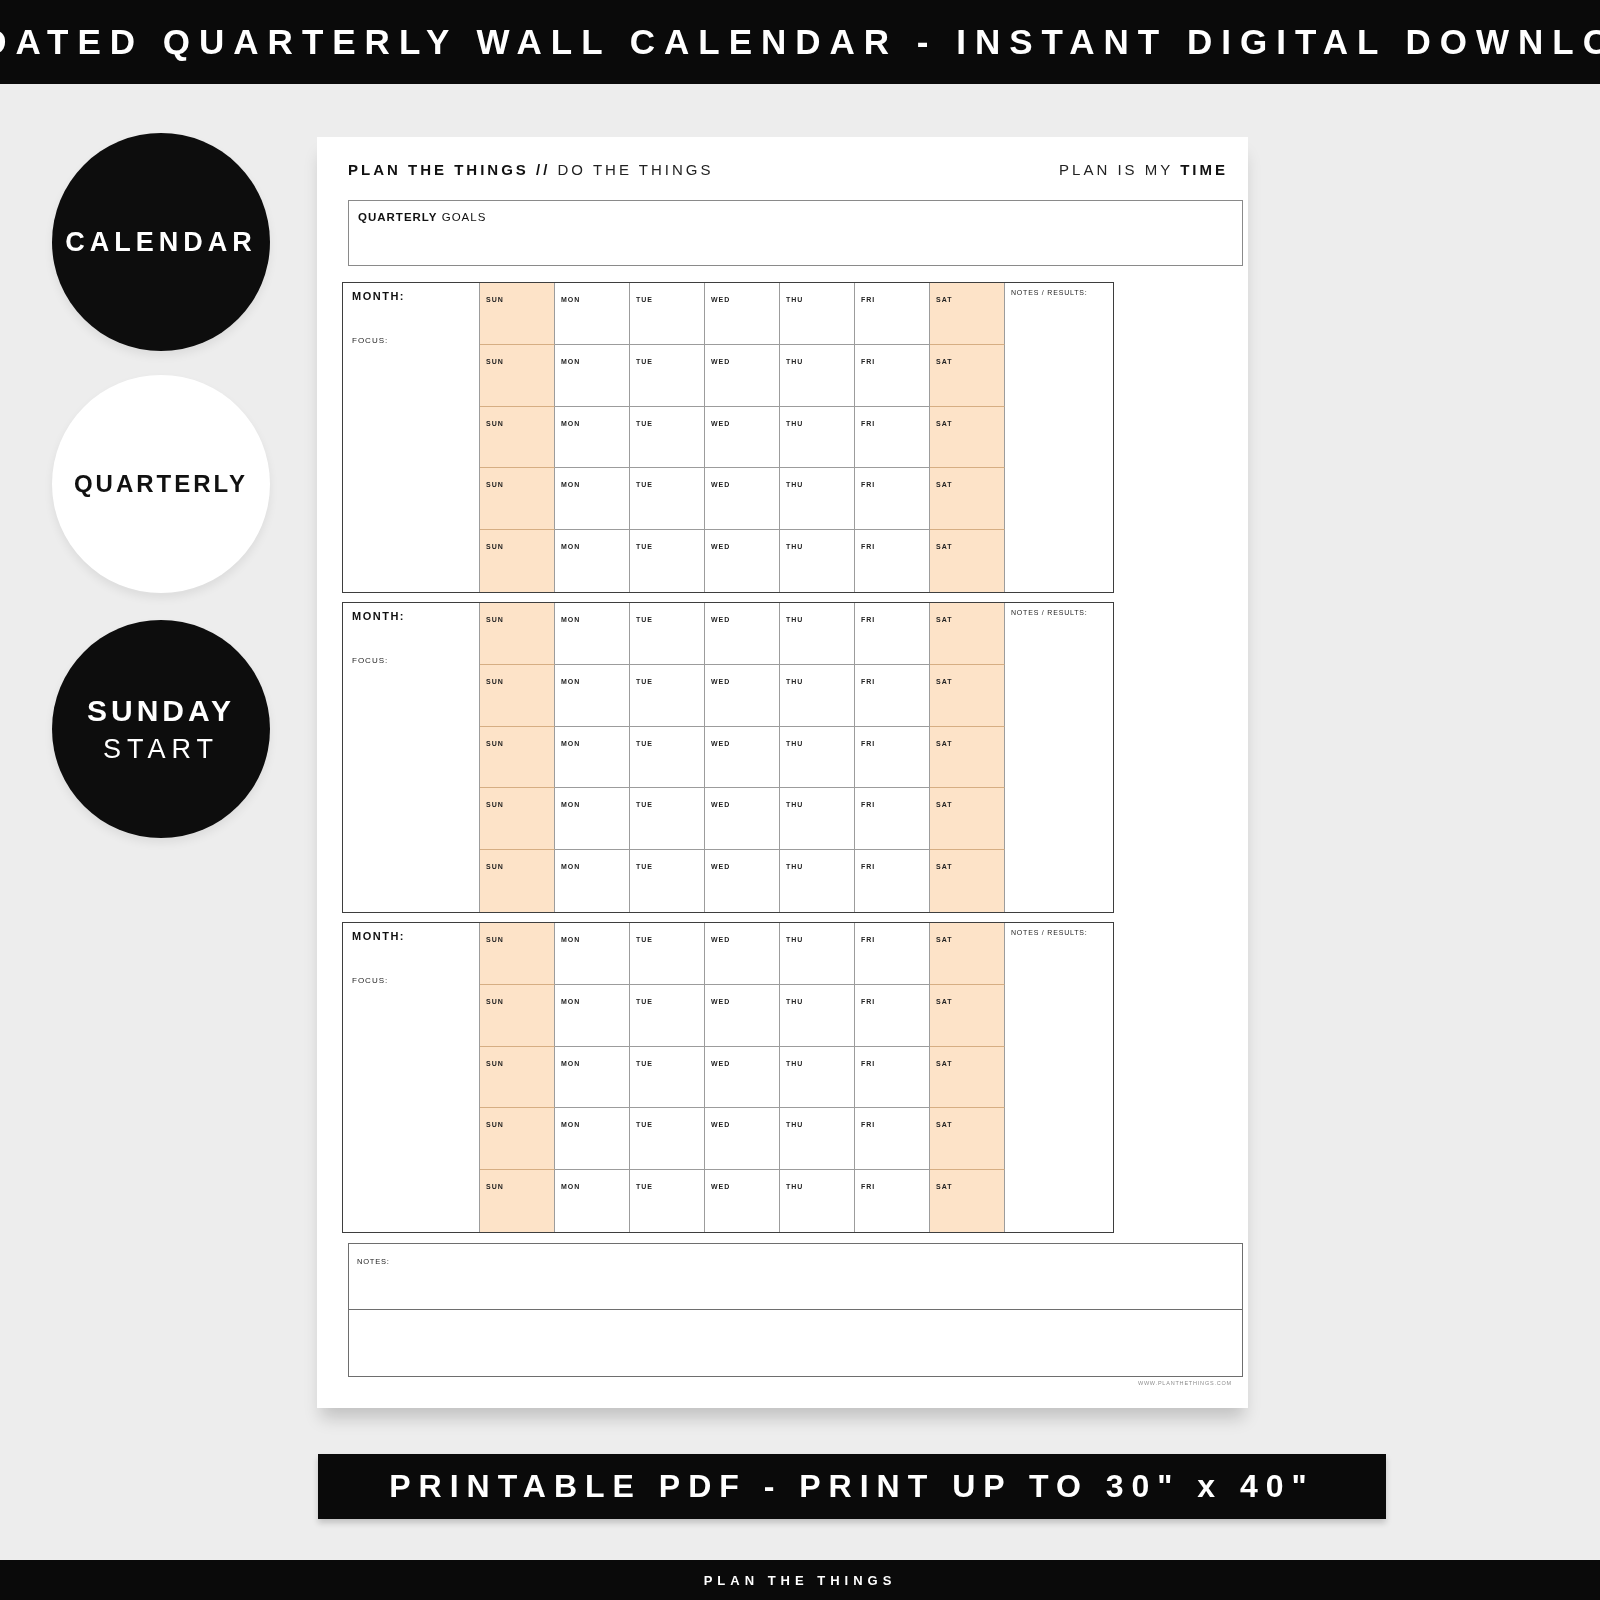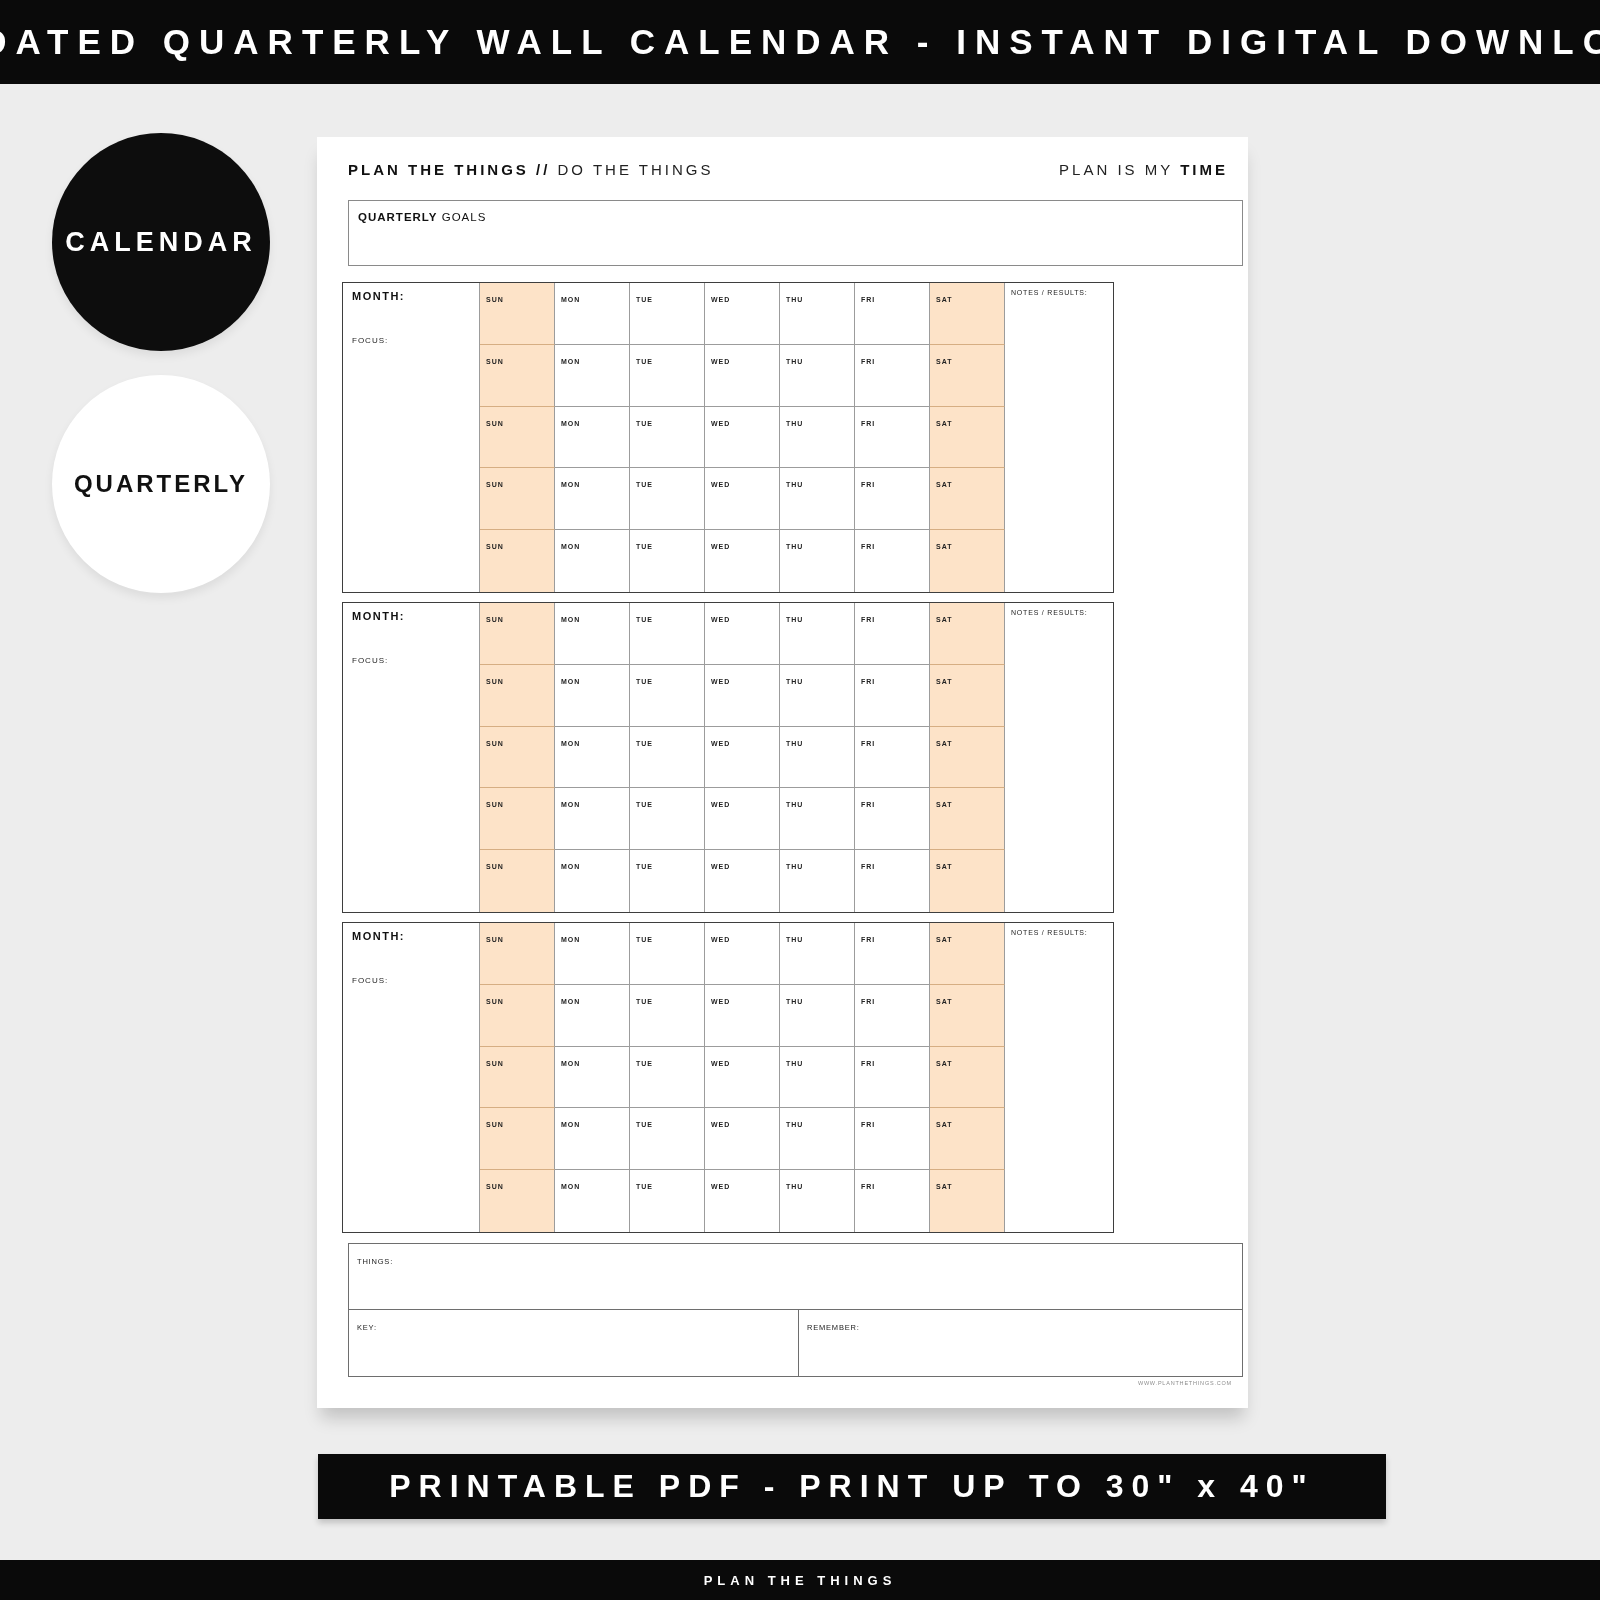--- a/index.html
+++ b/index.html
@@ -77,20 +77,24 @@
 
   <div class="top-banner">
     <span>UNDATED QUARTERLY WALL CALENDAR - INSTANT DIGITAL DOWNLOAD</span>
   </div>
 
   <div class="badge black badge-1">
     <span class="line1">CALENDAR</span>
   </div>
   <div class="badge white badge-2">
     <span class="line1">QUARTERLY</span>
+  </div>
+  <div class="badge black badge-3">
+    <span class="line1">SUNDAY</span>
+    <span class="line2">START</span>
   </div>
 
   <div class="page">
 
     <div class="page-header">
       <div>
         <span class="b">PLAN THE THINGS</span>
         <span class="b">//</span>
         <span class="l">DO THE THINGS</span>
       </div>
@@ -237,29 +241,21 @@
           <div class="day-cell last-row" style="grid-area: 5 / 4;"><span class="day-label">TUE</span></div>
           <div class="day-cell last-row" style="grid-area: 5 / 5;"><span class="day-label">WED</span></div>
           <div class="day-cell last-row" style="grid-area: 5 / 6;"><span class="day-label">THU</span></div>
           <div class="day-cell last-row" style="grid-area: 5 / 7;"><span class="day-label">FRI</span></div>
           <div class="day-cell weekend last-row" style="grid-area: 5 / 8;"><span class="day-label">SAT</span></div>
         </div>
       </div>
 
     <div class="bottom-box">
       <div class="notes-row">
-        <span class="small-label">THINGS:</span>
-      </div>
-      <div class="kr-row">
-        <div class="key-box">
-          <span class="small-label">KEY:</span>
-        </div>
-        <div class="rem-box">
-          <span class="small-label">REMEMBER:</span>
-        </div>
+        <span class="small-label">NOTES:</span>
       </div>
     </div>
 
     <div class="url">WWW.PLANTHETHINGS.COM</div>
   </div>
 
   <div class="bottom-banner">
     <span>PRINTABLE PDF - PRINT UP TO 30" x 40"</span>
   </div>
 

